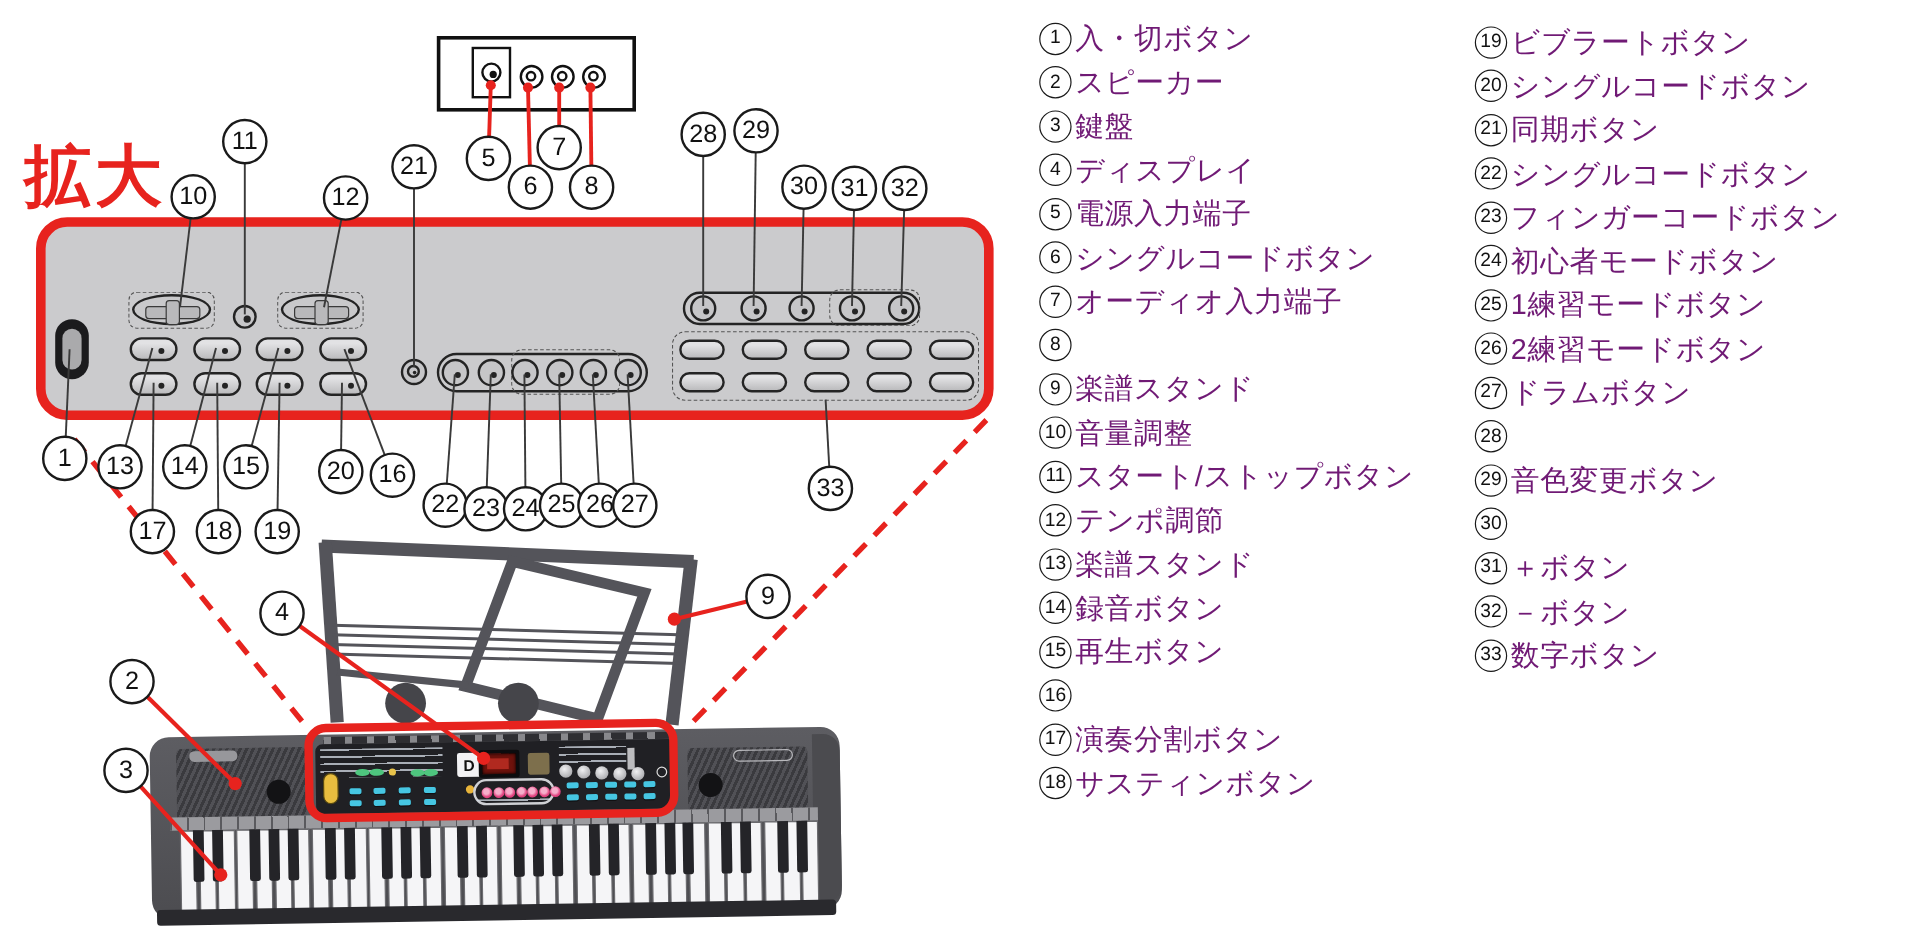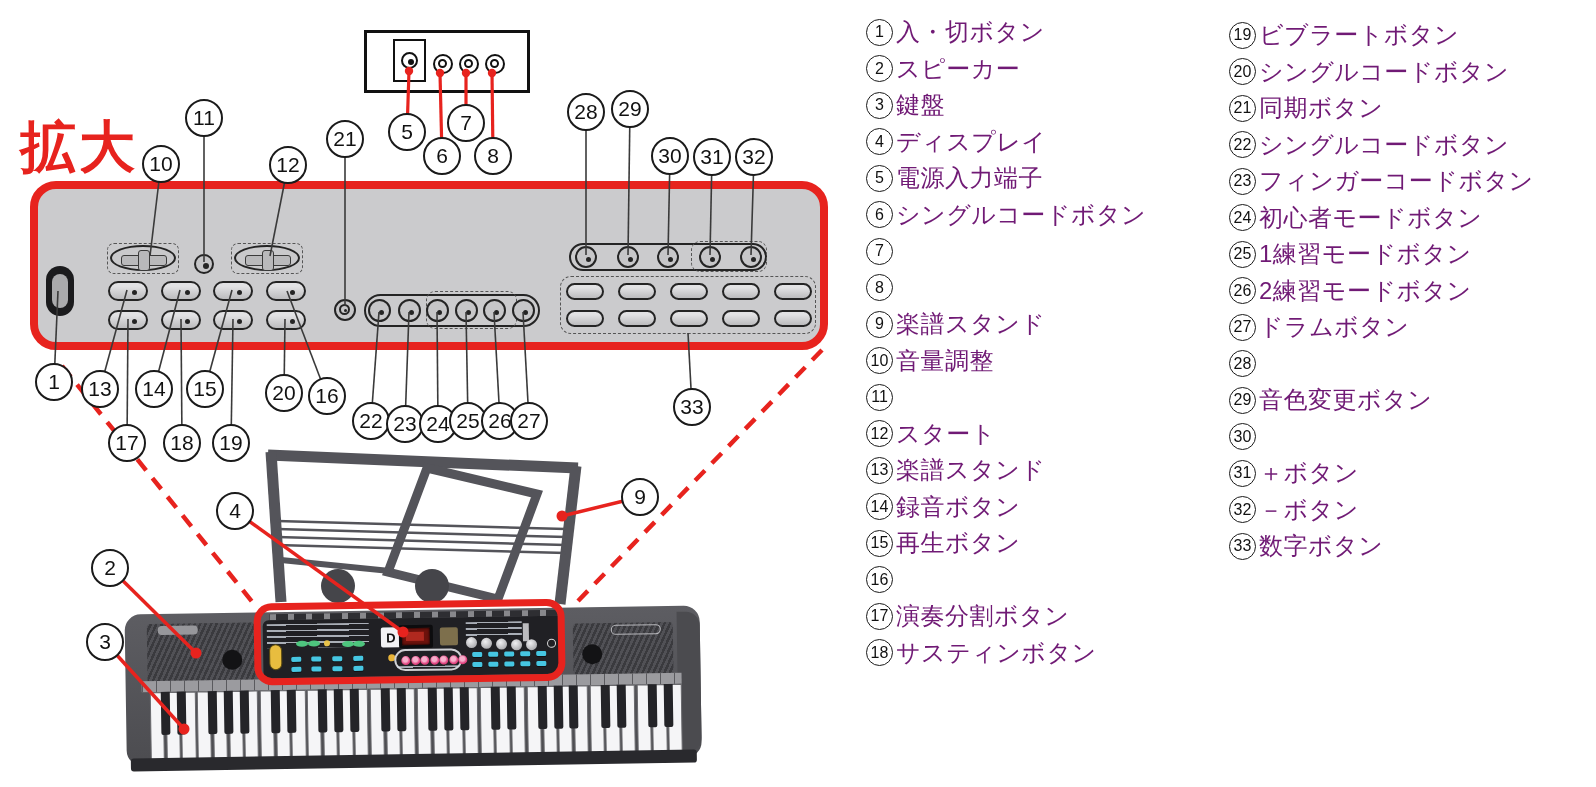--- a/index.html
+++ b/index.html
@@ -385,38 +385,40 @@
       <div class="legrow">
         <span class="lnum">5</span>
         <span class="ltext">電源入力端子</span>
       </div>
       <div class="legrow">
         <span class="lnum">6</span>
         <span class="ltext">シングルコードボタン</span>
       </div>
       <div class="legrow">
         <span class="lnum">7</span>
+        <span class="ltext">オーディオ入力端子</span>
       </div>
       <div class="legrow">
         <span class="lnum">8</span>
       </div>
       <div class="legrow">
         <span class="lnum">9</span>
         <span class="ltext">楽譜スタンド</span>
       </div>
       <div class="legrow">
         <span class="lnum">10</span>
         <span class="ltext">音量調整</span>
       </div>
       <div class="legrow">
         <span class="lnum">11</span>
+        <span class="ltext">スタート/ストップボタン</span>
       </div>
       <div class="legrow">
         <span class="lnum">12</span>
-        <span class="ltext">スタート</span>
+        <span class="ltext">テンポ調節</span>
       </div>
       <div class="legrow">
         <span class="lnum">13</span>
         <span class="ltext">楽譜スタンド</span>
       </div>
       <div class="legrow">
         <span class="lnum">14</span>
         <span class="ltext">録音ボタン</span>
       </div>
       <div class="legrow">

